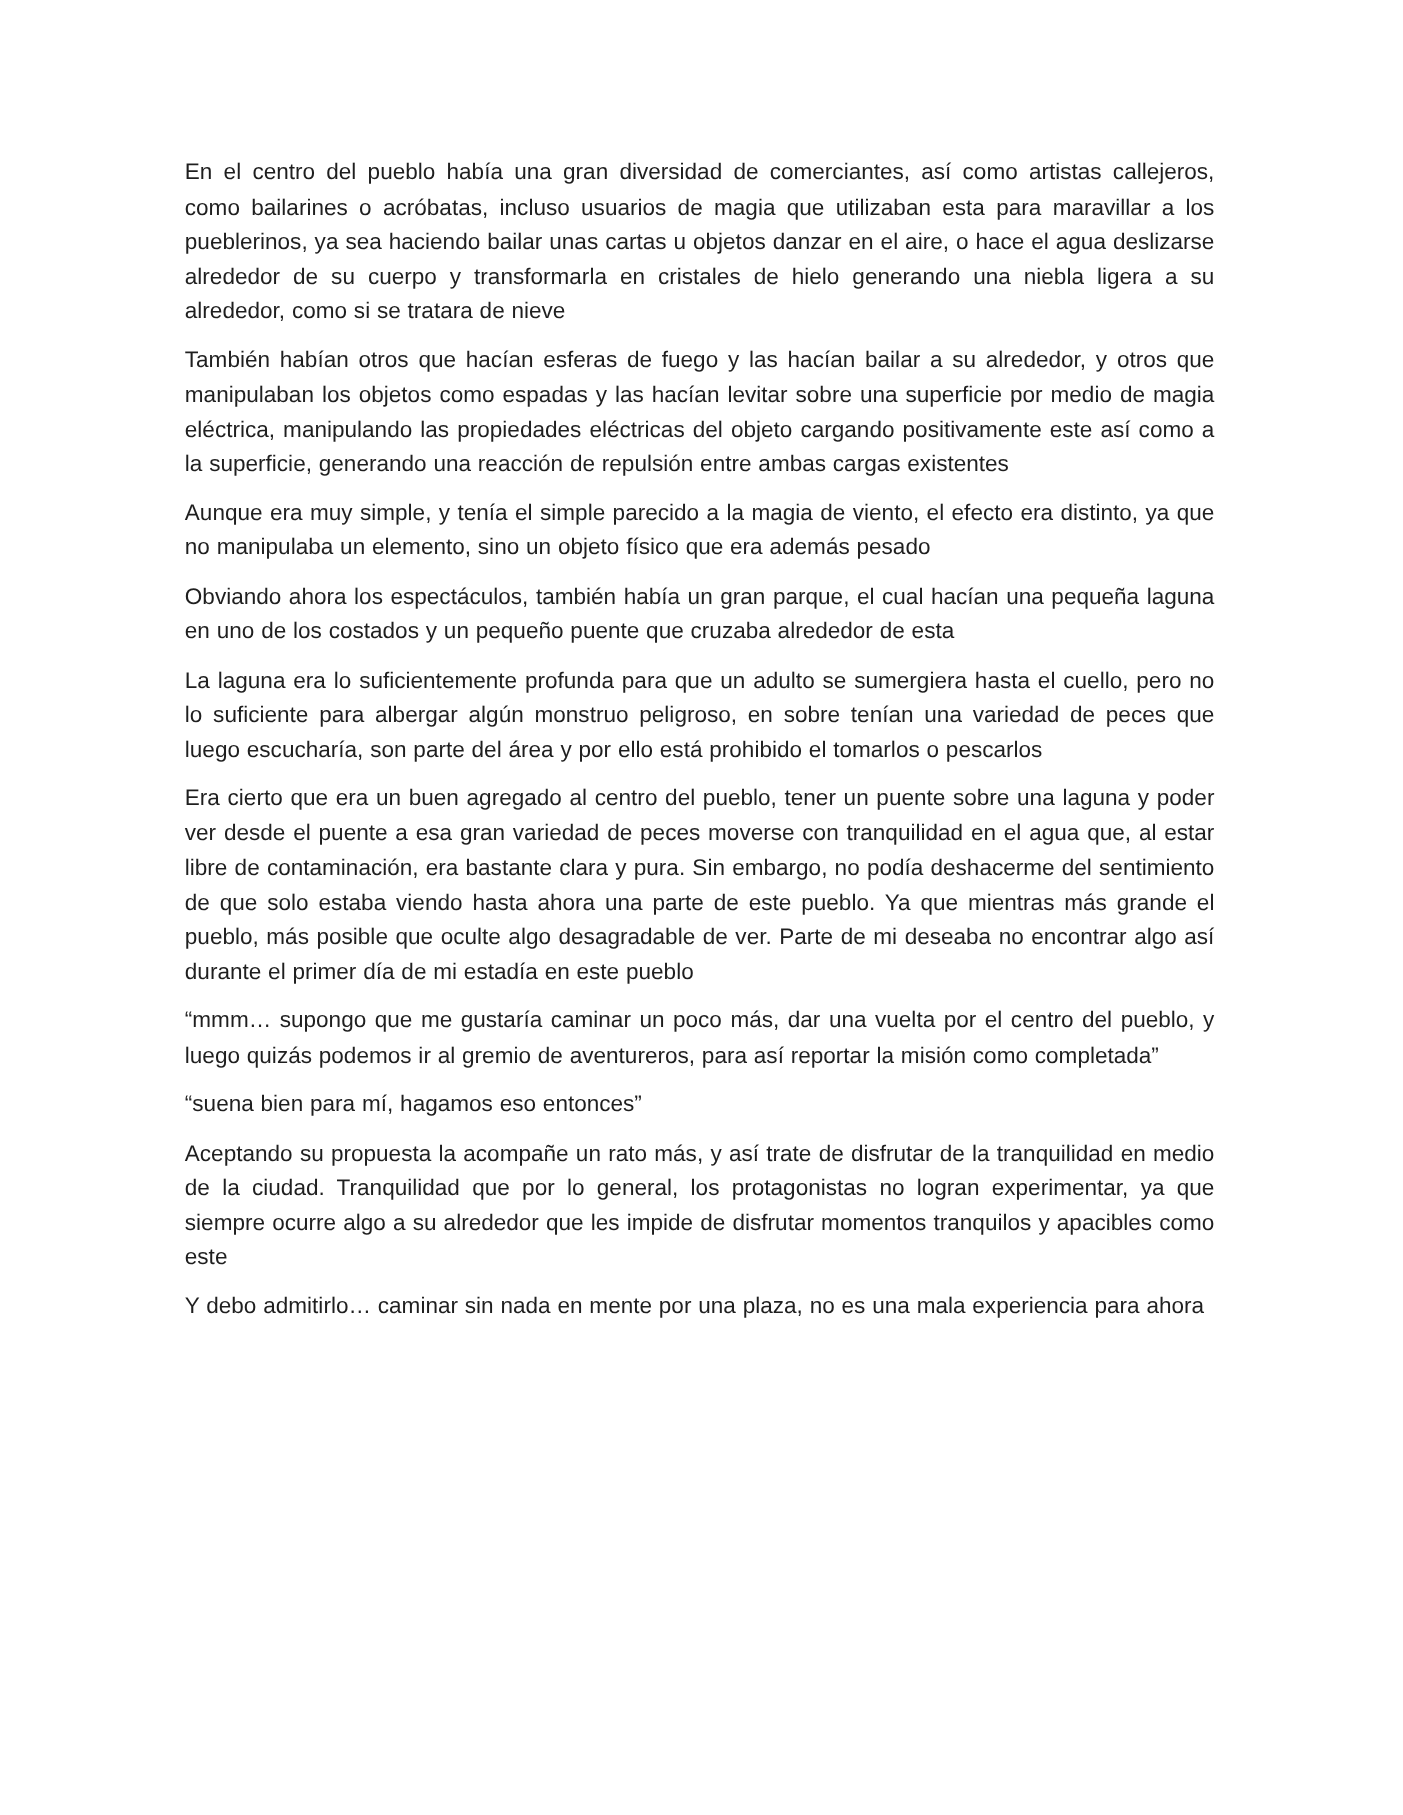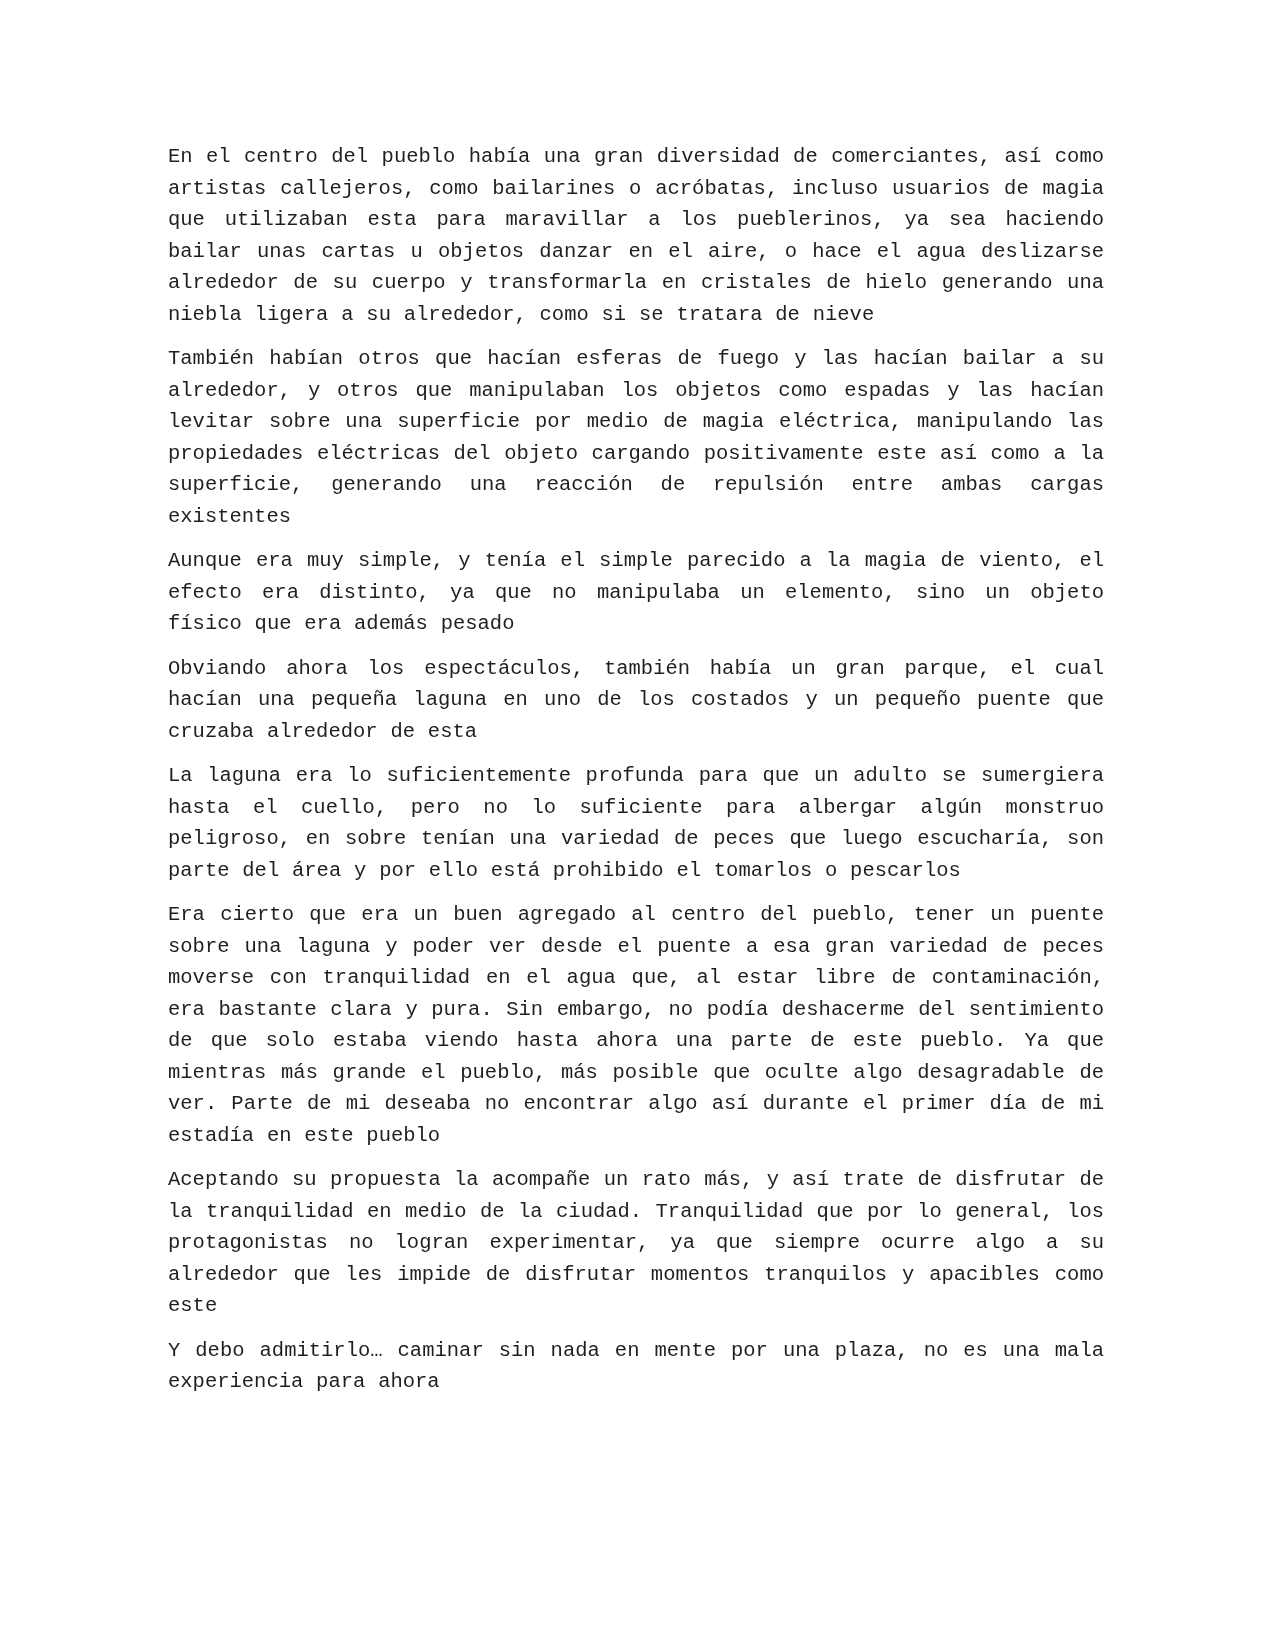--- a/index.html
+++ b/index.html
@@ -14,21 +14,21 @@
     overflow: hidden;
   }
   .page {
     box-sizing: border-box;
     width: 1275px;
     height: 1650px;
     padding: 141px 171px 0 168px;
     background: #ffffff;
   }
   .para {
-    font-family: Liberation Mono, monospace;
+    font-family: Liberation Sans, sans-serif;
     font-size: 20.5px;
     line-height: 31.5px;
     color: #1f1f1f;
     text-align: justify;
     margin: 0 0 13px 0;
     word-spacing: 0.5px;
   }
   .para strong {
     font-weight: 700;
   }
@@ -36,15 +36,17 @@
 </head>
 <body>
 
 <div class="page">
   <p class="para">En el centro del pueblo había una gran diversidad de comerciantes, así como artistas callejeros, como bailarines o acróbatas, incluso usuarios de magia que utilizaban esta para maravillar a los pueblerinos, ya sea haciendo bailar unas cartas u objetos danzar en el aire, o hace el agua deslizarse alrededor de su cuerpo y transformarla en cristales de hielo generando una niebla ligera a su alrededor, como si se tratara de nieve</p>
   <p class="para">También habían otros que hacían esferas de fuego y las hacían bailar a su alrededor, y otros que manipulaban los objetos como espadas y las hacían levitar sobre una superficie por medio de magia eléctrica, manipulando las propiedades eléctricas del objeto cargando positivamente este así como a la superficie, generando una reacción de repulsión entre ambas cargas existentes</p>
   <p class="para">Aunque era muy simple, y tenía el simple parecido a la magia de viento, el efecto era distinto, ya que no manipulaba un elemento, sino un objeto físico que era además pesado</p>
   <p class="para">Obviando ahora los espectáculos, también había un gran parque, el cual hacían una pequeña laguna en uno de los costados y un pequeño puente que cruzaba alrededor de esta</p>
   <p class="para">La laguna era lo suficientemente profunda para que un adulto se sumergiera hasta el cuello, pero no lo suficiente para albergar algún monstruo peligroso, en sobre tenían una variedad de peces que luego escucharía, son parte del área y por ello está prohibido el tomarlos o pescarlos</p>
   <p class="para">Era cierto que era un buen agregado al centro del pueblo, tener un puente sobre una laguna y poder ver desde el puente a esa gran variedad de peces moverse con tranquilidad en el agua que, al estar libre de contaminación, era bastante clara y pura. Sin embargo, no podía deshacerme del sentimiento de que solo estaba viendo hasta ahora una parte de este pueblo. Ya que mientras más grande el pueblo, más posible que oculte algo desagradable de ver. Parte de mi deseaba no encontrar algo así durante el primer día de mi estadía en este pueblo</p>
+  <p class="para">“mmm… supongo que me gustaría caminar un poco más, dar una vuelta por el centro del pueblo, y luego quizás podemos ir al gremio de aventureros, para así reportar la misión como completada”</p>
+  <p class="para">“suena bien para mí, hagamos eso entonces”</p>
   <p class="para">Aceptando su propuesta la acompañe un rato más, y así trate de disfrutar de la tranquilidad en medio de la ciudad. Tranquilidad que por lo general, los protagonistas no logran experimentar, ya que siempre ocurre algo a su alrededor que les impide de disfrutar momentos tranquilos y apacibles como este</p>
   <p class="para">Y debo admitirlo… caminar sin nada en mente por una plaza, no es una mala experiencia para ahora</p>
 </div>
 
 </body></html>

